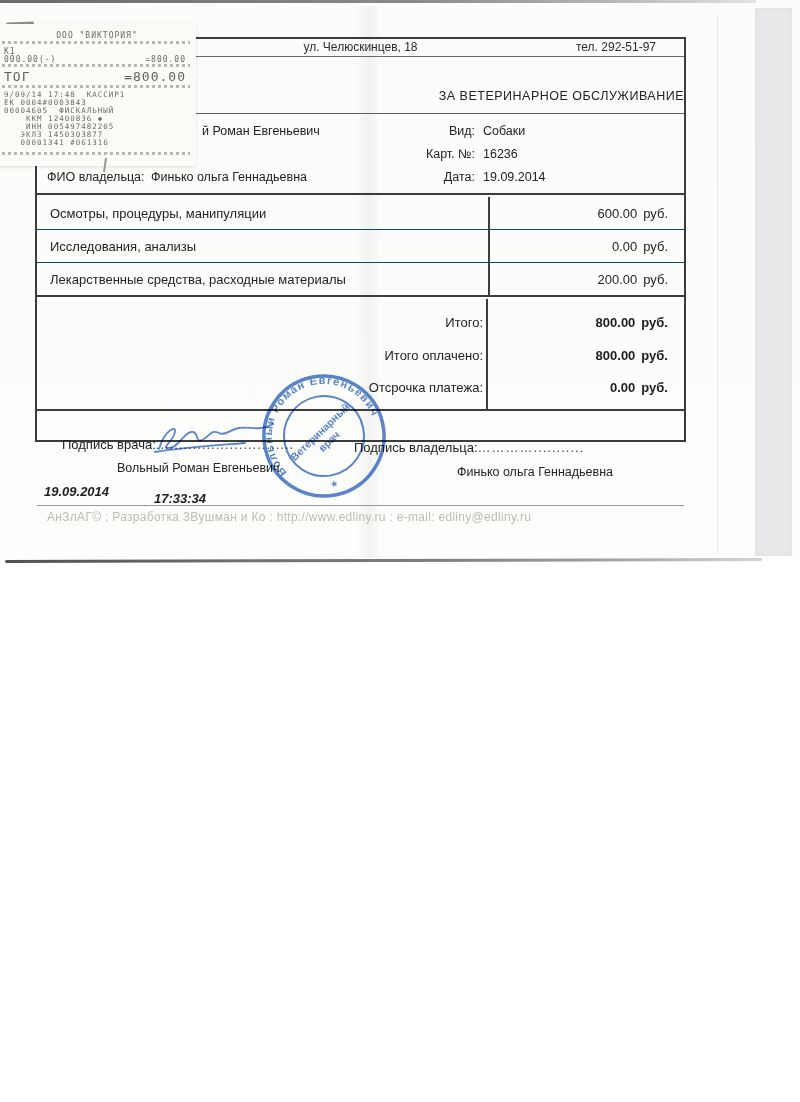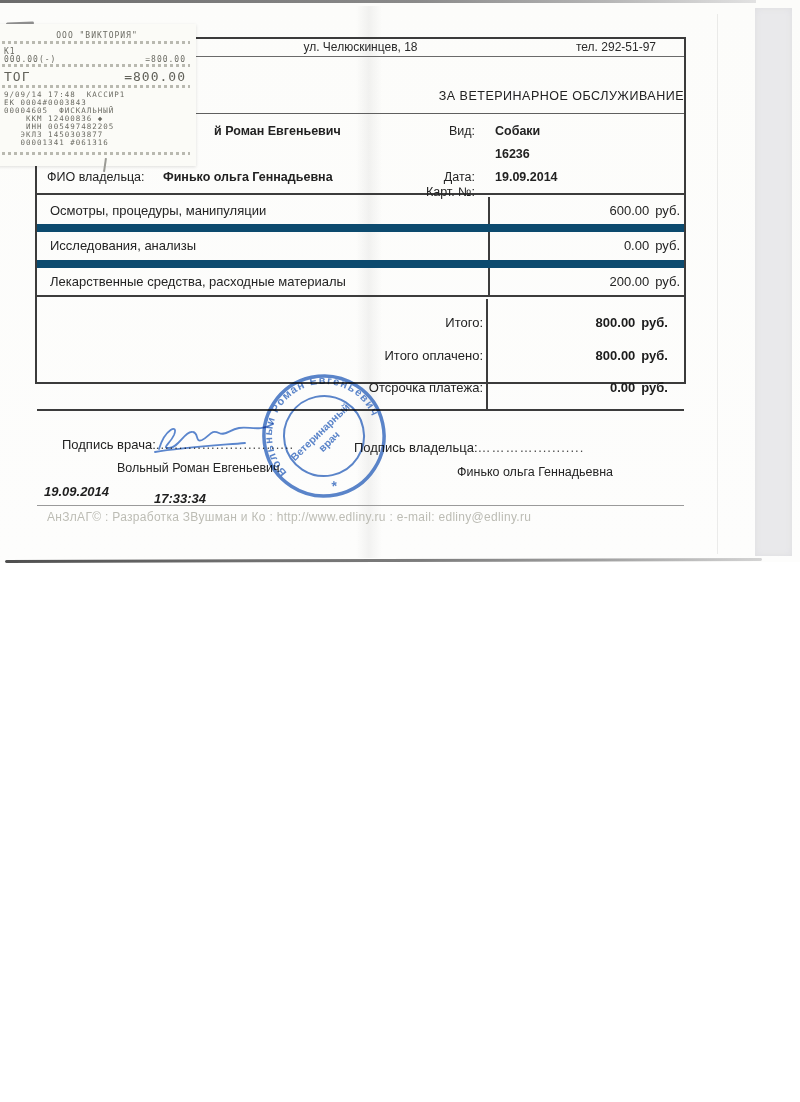--- a/index.html
+++ b/index.html
@@ -12,39 +12,39 @@
   .dash-tl{position:absolute;left:6px;top:22px;width:28px;height:3px;background:#8f8f8f;transform:rotate(-2deg);border-radius:2px;}
   .right-shade{position:absolute;left:755px;top:8px;width:37px;height:548px;background:#e9e9eb;box-shadow:inset 0 0 6px #dddde0;}
   .paper-line{position:absolute;left:717px;top:14px;width:1px;height:540px;background:rgba(0,0,0,0.07);}
   .crease{position:absolute;left:356px;top:6px;width:26px;height:552px;
           background:linear-gradient(90deg,transparent,rgba(110,110,110,0.08),transparent);}
   .page-edge{position:absolute;left:5px;top:559px;width:757px;height:3px;border-radius:2px;
              background:linear-gradient(90deg,#4f4f4f,#6f6f6f 30%,#7c7c7c 55%,#9f9f9f 78%,#d4d4d4);
              transform:rotate(-0.15deg);}
 
   
-  .invoice{position:absolute;left:35px;top:37px;width:651px;height:347px;box-sizing:border-box;
+  .invoice{position:absolute;left:35px;top:37px;width:651px;height:405px;box-sizing:border-box;
            border:2px solid #3b3b3b;background:transparent;z-index:1;}
   .sec{position:absolute;left:0;width:647px;box-sizing:border-box;}
   .sec-header{top:0;height:18px;border-bottom:1px solid #6a6a6a;font-size:12px;color:#2a2a2a;}
   .hdr-address{position:absolute;left:0;top:1px;width:100%;text-align:center;}
   .hdr-phone{position:absolute;right:28px;top:1px;}
   .sec-title{top:19px;height:56px;border-bottom:1px solid #5f5f5f;}
   .doc-title{position:absolute;top:4px;width:100%;text-align:left;font-size:21px;font-weight:bold;letter-spacing:2px;color:#1d1d1d;}
   .doc-subtitle{position:absolute;top:31px;width:100%;text-align:right;font-size:12.5px;letter-spacing:.5px;color:#222;}
   .sec-info{top:76px;height:80px;border-bottom:2px solid #3c3c3c;font-size:12.5px;}
   .pos{position:absolute;white-space:nowrap;}
-  .b{font-weight:bold;margin-left:12px;}
+  .b{font-weight:normal;}
   .lab-r{text-align:right;}
   .sec-items{top:158px;height:100px;border-bottom:2px solid #3c3c3c;display:flex;flex-direction:column;}
   .item-row{height:32px;display:flex;align-items:stretch;}
-  .item-row + .item-row{border-top:8px solid #0c4a6e;justify-content:flex-end;}
+  .item-row + .item-row{border-top:1px solid #0c4a6e;justify-content:flex-end;}
   .item-name{flex:1;display:flex;align-items:center;padding-left:13px;font-size:13px;color:#242424;}
   .item-price{width:196px;box-sizing:border-box;border-left:2px solid #3c3c3c;display:flex;align-items:center;
-              justify-content:flex-end;gap:6px;padding-right:4px;font-size:13px;color:#242424;}
+              justify-content:flex-end;gap:6px;padding-right:16px;font-size:13px;color:#242424;}
   .sec-totals{top:260px;height:112px;border-bottom:2px solid #3c3c3c;font-size:13px;}
   .totals-col{position:absolute;right:0;top:0;bottom:0;width:196px;border-left:2px solid #3c3c3c;}
   .tot-label{position:absolute;left:0;width:446px;text-align:right;}
   .tot-value{position:absolute;left:455px;width:176px;display:flex;justify-content:flex-end;gap:6px;font-weight:bold;color:#1c1c1c;}
   .sec-sign{top:374px;height:92px;font-size:13px;}
   .dots{color:#4a4a4a;letter-spacing:1px;}
   .dt{font-weight:bold;font-style:italic;font-size:13px;color:#1f1f1f;}
   .name-line{font-size:12.5px;color:#242424;}
   .sec-footer{top:466px;height:23px;border-top:1px solid #9a9a9a;}
   .footer-text{position:absolute;left:10px;top:0;line-height:23px;font-size:12px;color:#bcbcb4;letter-spacing:.3px;white-space:nowrap;}
@@ -83,21 +83,21 @@
 
     <div class="sec sec-title">
       <div class="doc-title">СЧЕТ</div>
       <div class="doc-subtitle">ЗА ВЕТЕРИНАРНОЕ ОБСЛУЖИВАНИЕ</div>
     </div>
 
     <div class="sec sec-info">
       <div class="pos b" style="left:165px;top:9px;">й Роман Евгеньевич</div>
       <div class="pos lab-r" style="left:338px;top:9px;width:100px;">Вид:</div>
       <div class="pos b" style="left:446px;top:9px;">Собаки</div>
-      <div class="pos lab-r" style="left:338px;top:32px;width:100px;margin-top:38px;">Карт. №:</div>
+      <div class="pos lab-r" style="left:338px;top:32px;width:100px;">Карт. №:</div>
       <div class="pos b" style="left:446px;top:32px;">16236</div>
       <div class="pos" style="left:10px;top:55px;">ФИО владельца:</div>
       <div class="pos b" style="left:114px;top:55px;">Финько ольга Геннадьевна</div>
       <div class="pos lab-r" style="left:338px;top:55px;width:100px;">Дата:</div>
       <div class="pos b" style="left:446px;top:55px;">19.09.2014</div>
     </div>
 
     <div class="sec sec-items">
       <div class="item-row">
         <div class="item-name">Осмотры, процедуры, манипуляции</div>

